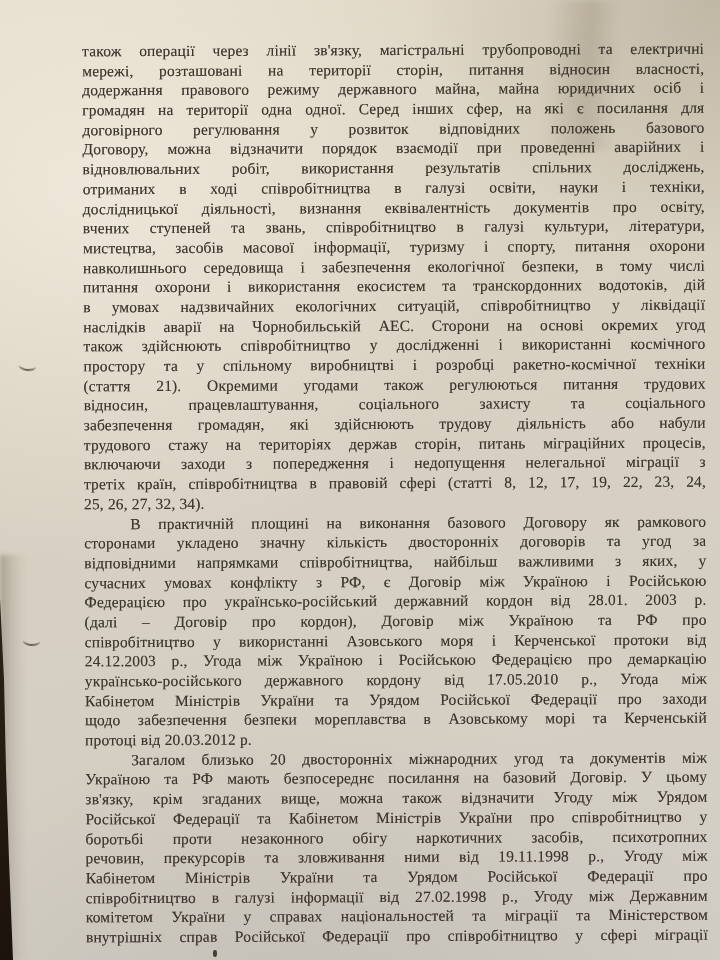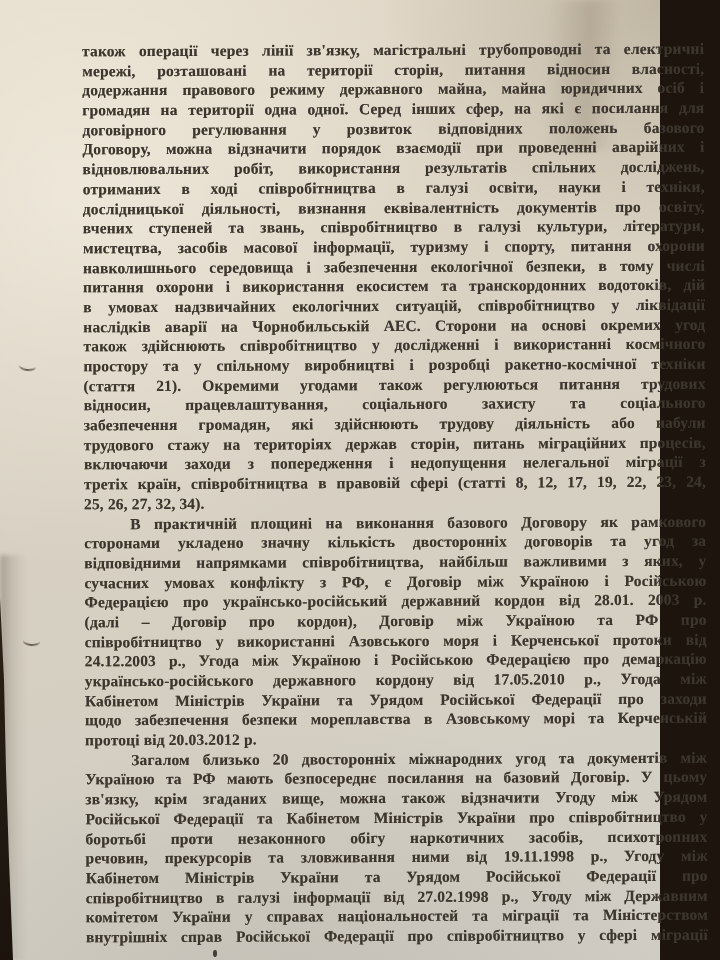--- a/index.html
+++ b/index.html
@@ -6,24 +6,23 @@
     margin: 0;
     padding: 0;
     width: 720px;
     height: 960px;
     overflow: hidden;
     background: #1c140d;
     font-family: "Liberation Serif", "DejaVu Serif", serif;
   }
   .photo {
     position: relative;
-    width: 660px;
+    width: 720px;
     height: 960px;
     background: var(--background, #201710);
-    font-weight: bold;
   }
   
   .paper {
     position: absolute;
     inset: 0;
     background:
       radial-gradient(90% 60% at 12% 20%, rgba(255,250,238,0.50), rgba(255,250,238,0) 65%),
       radial-gradient(70% 45% at 100% 0%, rgba(125,110,88,0.30), rgba(125,110,88,0) 60%),
       radial-gradient(120% 55% at 45% 108%, rgba(104,99,91,0.16), rgba(104,99,91,0) 60%),
       linear-gradient(168deg, var(--paper-top, #e2d9c8) 0%, #d9d1c2 35%, var(--paper-mid, #d5cfc2) 65%, var(--paper-bottom, #d3cfc7) 100%);

